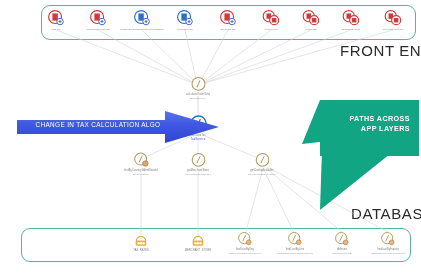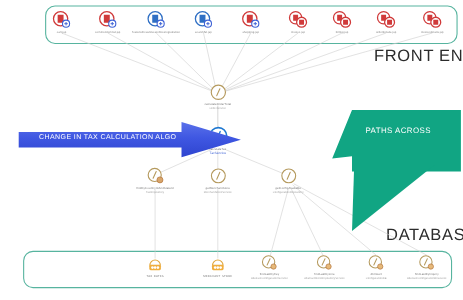--- a/index.html
+++ b/index.html
@@ -47,22 +47,22 @@
   .node.hub .glyph svg{width:19px;height:19px;}
 
   
   #blue-callout{position:absolute;left:15px;top:110px;width:206px;height:34px;}
   #blue-callout .ctext{position:absolute;left:8px;top:11px;width:150px;
       text-align:center;color:#ffffff;font-size:6.4px;letter-spacing:.35px;
       font-weight:400;white-space:nowrap;}
 
   #teal-callout{position:absolute;left:300px;top:84px;width:121px;height:128px;}
   #teal-callout .ctext{position:absolute;left:14px;top:30px;width:96px;
-      text-align:center;color:#ffffff;font-size:7.2px;line-height:10px;
-      letter-spacing:.4px;font-weight:400;}
+      text-align:right;color:#ffffff;font-size:7.2px;line-height:10px;
+      letter-spacing:.4px;font-weight:700;}
 </style>
 </head>
 <body>
 
 <div id="stage">
 
   <div class="layer-box" id="frontend-box"></div>
   <div class="layer-box" id="database-box"></div>
 
   <div class="layer-label" id="frontend-label">FRONT END</div>
@@ -335,16 +335,17 @@
     <div class="ctext">CHANGE IN TAX CALCULATION ALGO</div>
   </div>
 
   <div id="teal-callout">
     <svg viewBox="0 0 121 128" width="121" height="128" xmlns="http://www.w3.org/2000/svg">
       <path d="M20,16 H119 V72 H20 V58 L2,60 Z" fill="#11a583"></path>
       <path d="M22,66 L95,66 L20,126 Z" fill="#11a583"></path>
     </svg>
     <div class="ctext">
       <div>PATHS ACROSS</div>
+      <div>APP LAYERS</div>
     </div>
   </div>
 
 </div>
 
 </body></html>

